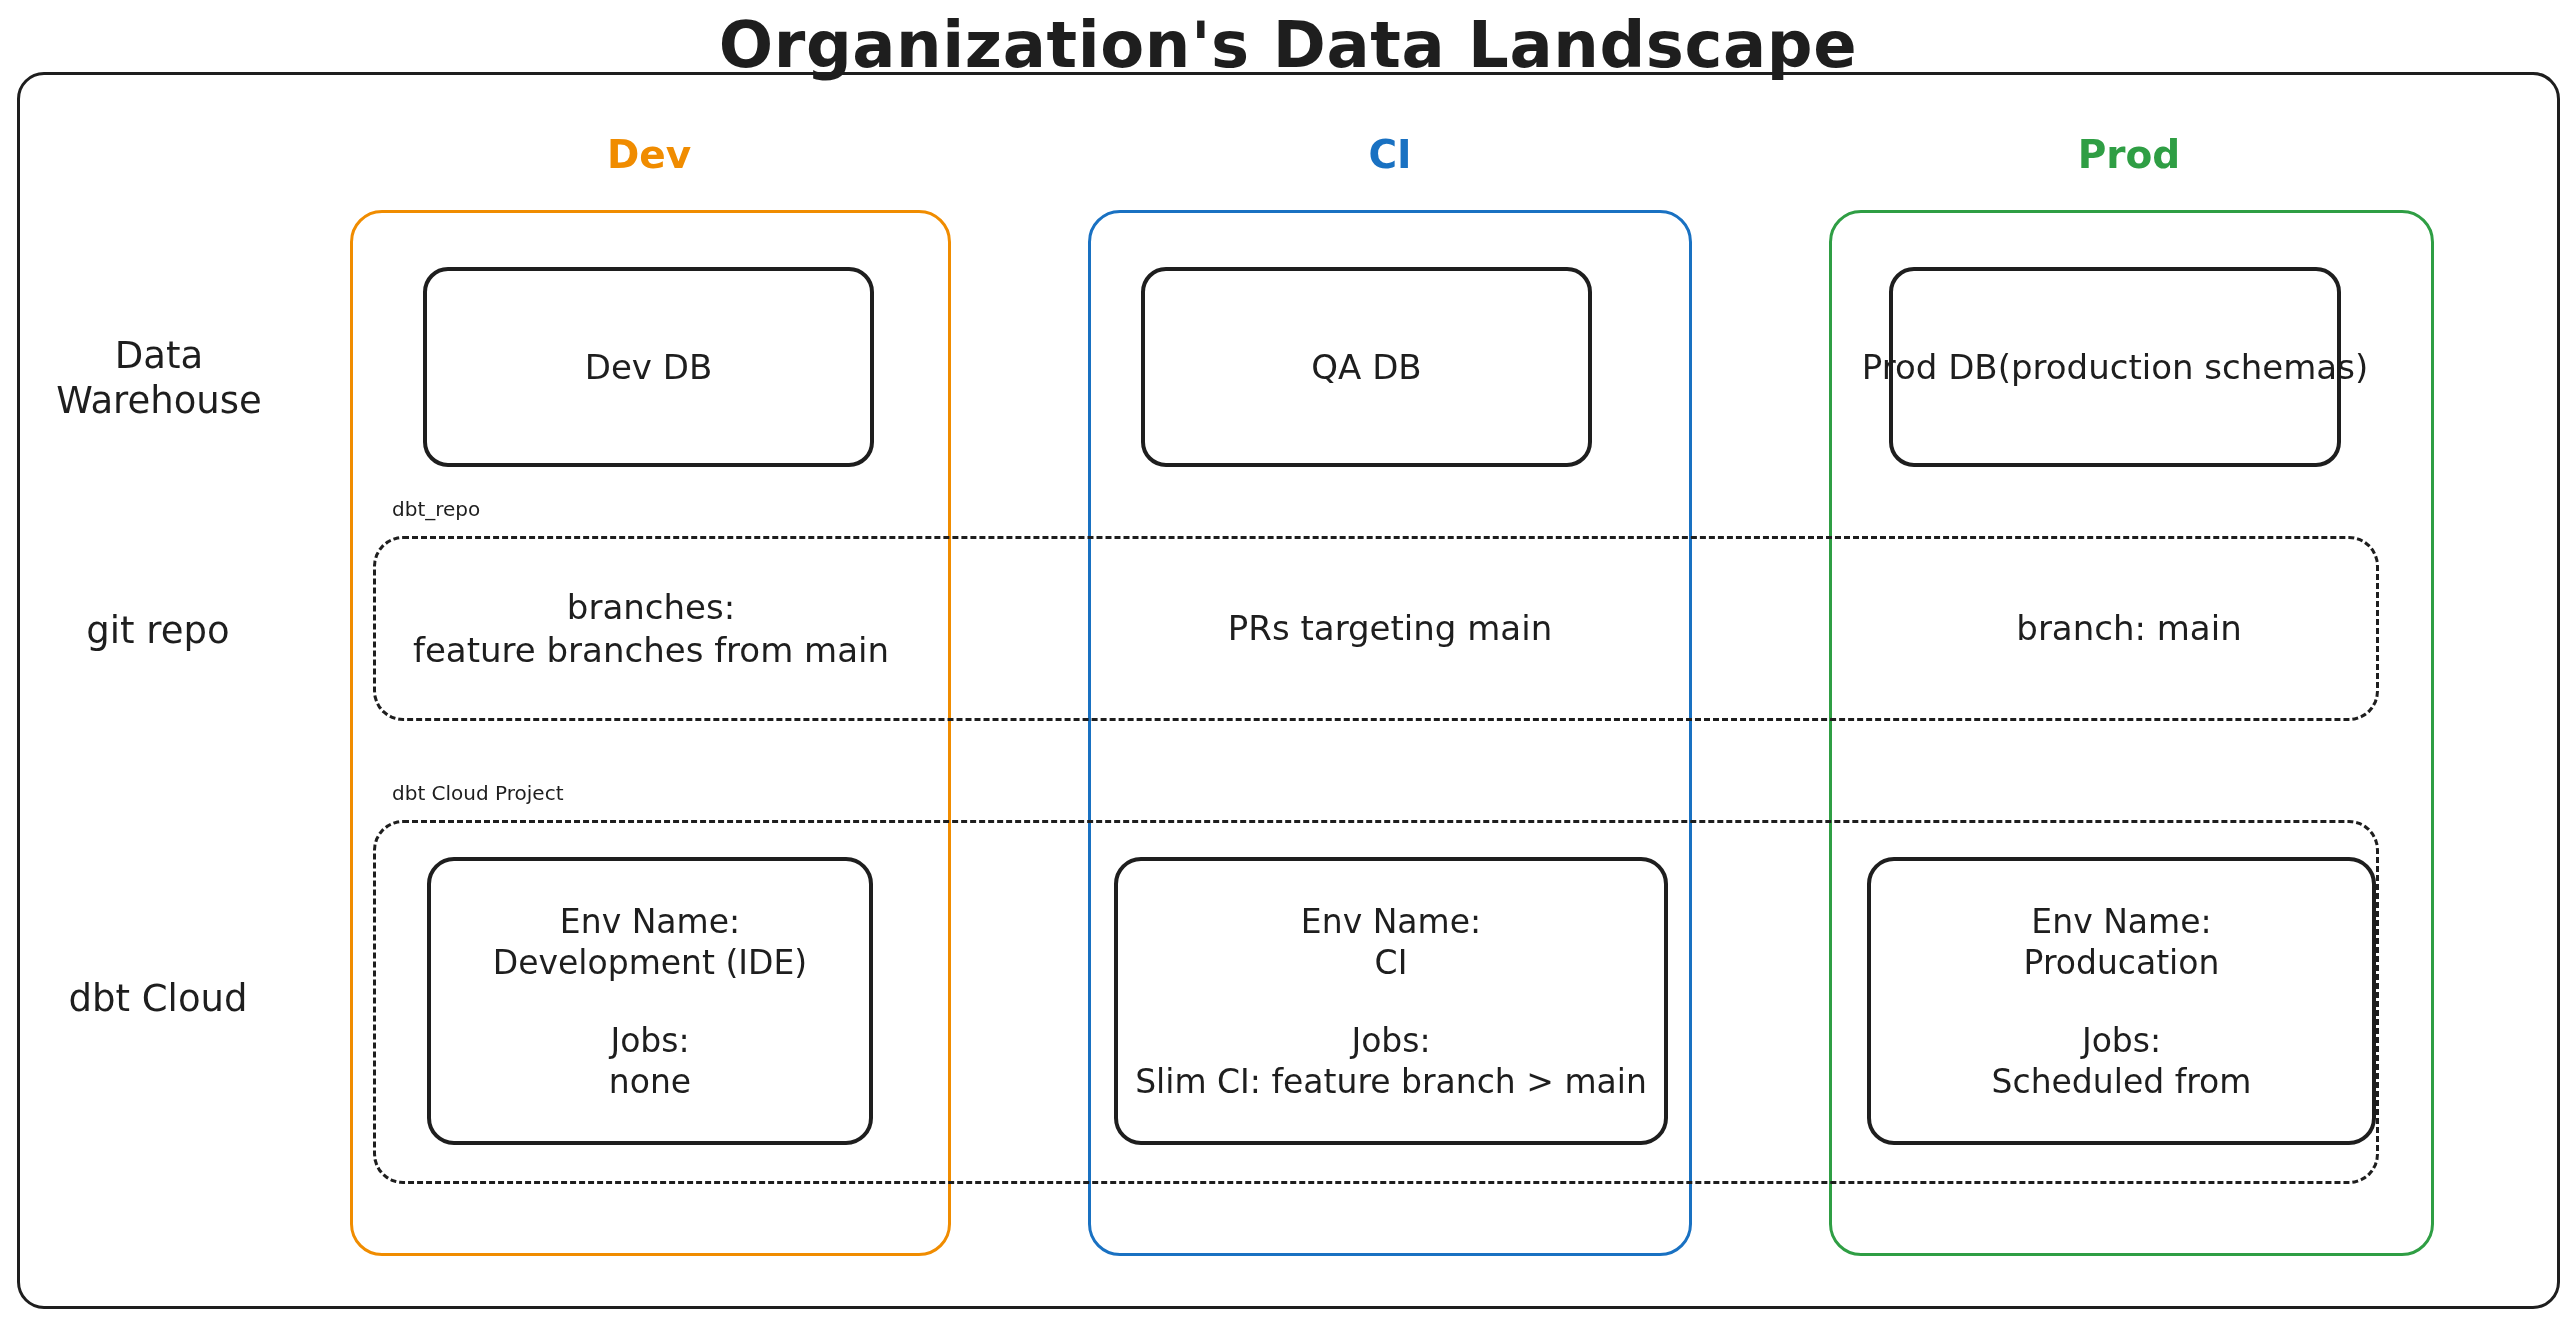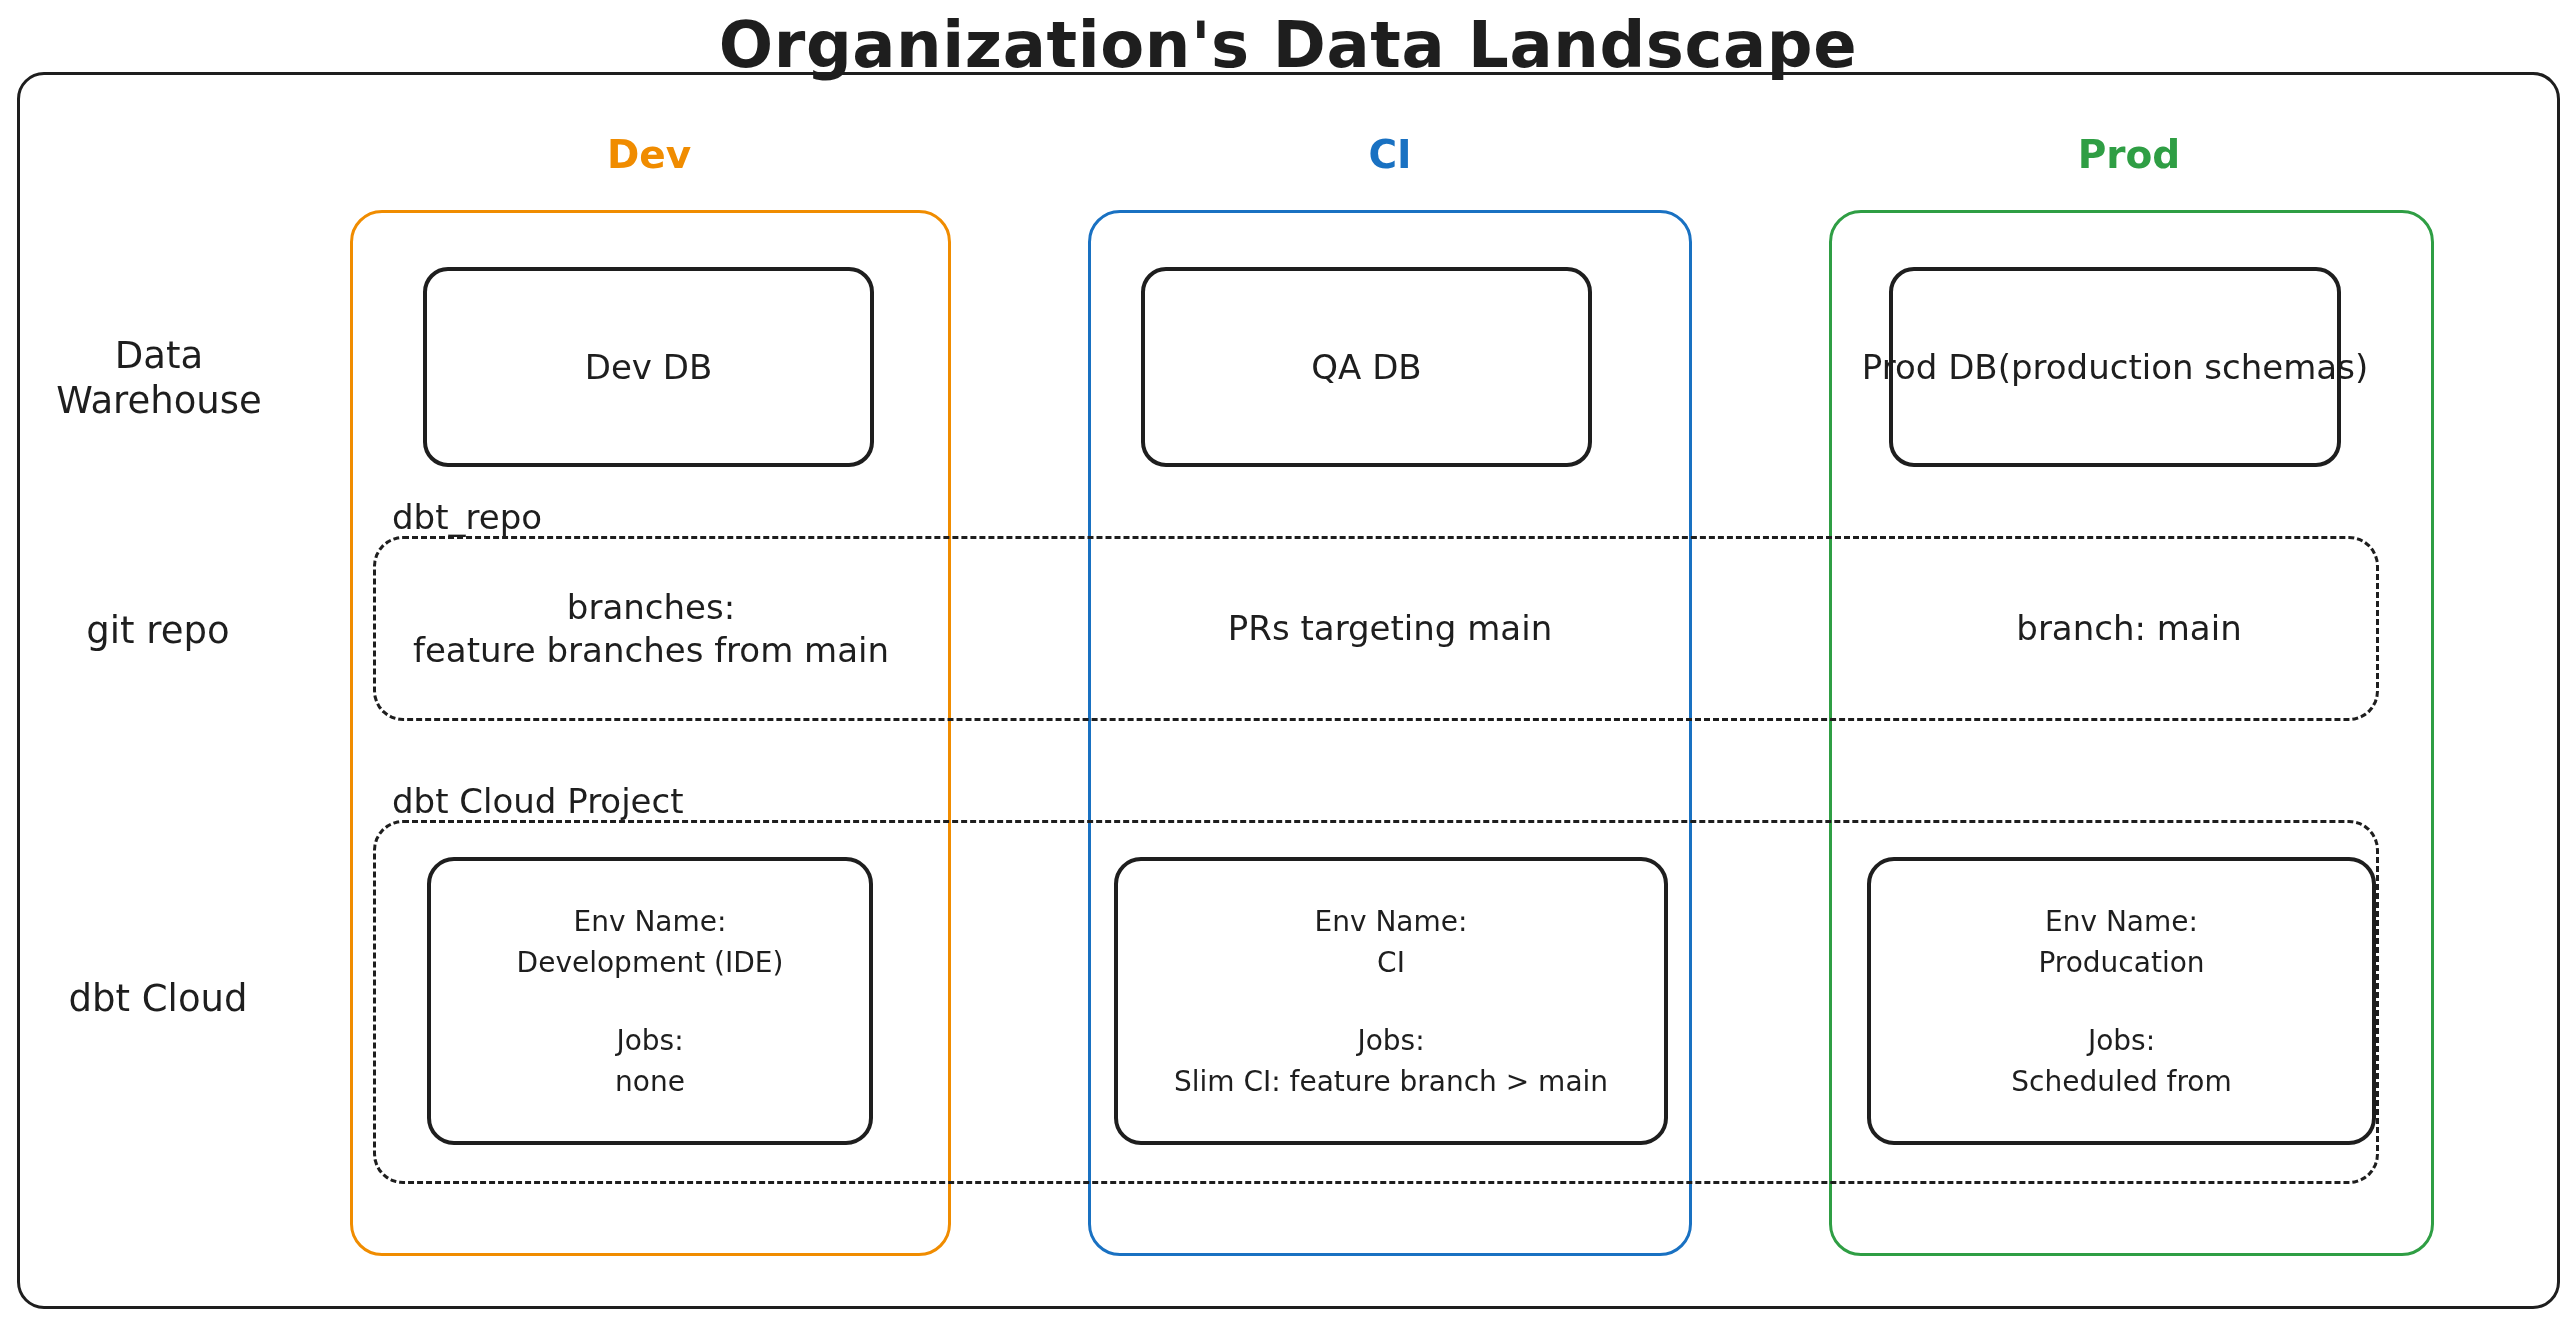--- a/index.html
+++ b/index.html
@@ -43,38 +43,38 @@
   .wbox {
     top:267px; height:200px; border:4.1px solid var(--ink); border-radius:25px;
     display:flex; flex-direction:row; justify-content:center; align-items:center;
     font-size:34px; line-height:43px; text-align:center; white-space:nowrap; background:#fff;
   }
   .wbox.dev  { left:423px;  width:451px; }
   .wbox.ci   { left:1141px; width:451px; }
   .wbox.prod { left:1889px; width:452px; }
 
   
-  .dashlabel { left:392px; font-size:34px; white-space:nowrap; }
+  .dashlabel { left:392px; font-size:20px; white-space:nowrap; }
   .dashlabel.repo  { top:497px; }
   .dashlabel.cloud { top:781px; }
   .dashbox { left:373px; width:2006px; border:3px dashed var(--ink); border-radius:30px; background:transparent; }
   .dashbox.repo  { top:536px;  height:185px; }
   .dashbox.cloud { top:820px; height:364px; }
 
   
   .gitcell { font-size:34px; line-height:43px; text-align:center; transform:translateX(-50%); white-space:nowrap; }
   .gitcell.dev  { left:651px; top:586px; }
   .gitcell.ci   { left:1390px; top:607px; }
   .gitcell.prod { left:2129px; top:607px; }
 
   
   .envbox {
     top:857px; height:288px; border:4.1px solid var(--ink); border-radius:27px;
     display:flex; flex-direction:column; justify-content:center; align-items:center;
-    font-size:28px; line-height:41px; text-align:center; white-space:nowrap; background:#fff;
+    font-size:33px; line-height:41px; text-align:center; white-space:nowrap; background:#fff;
   }
   .envbox.dev  { left:427px;  width:446px; }
   .envbox.ci   { left:1114px; width:554px; }
   .envbox.prod { left:1867px; width:509px; }
   .env-spacer { height:37px; }
 </style>
 </head>
 <body>
 
 <div id="canvas">

